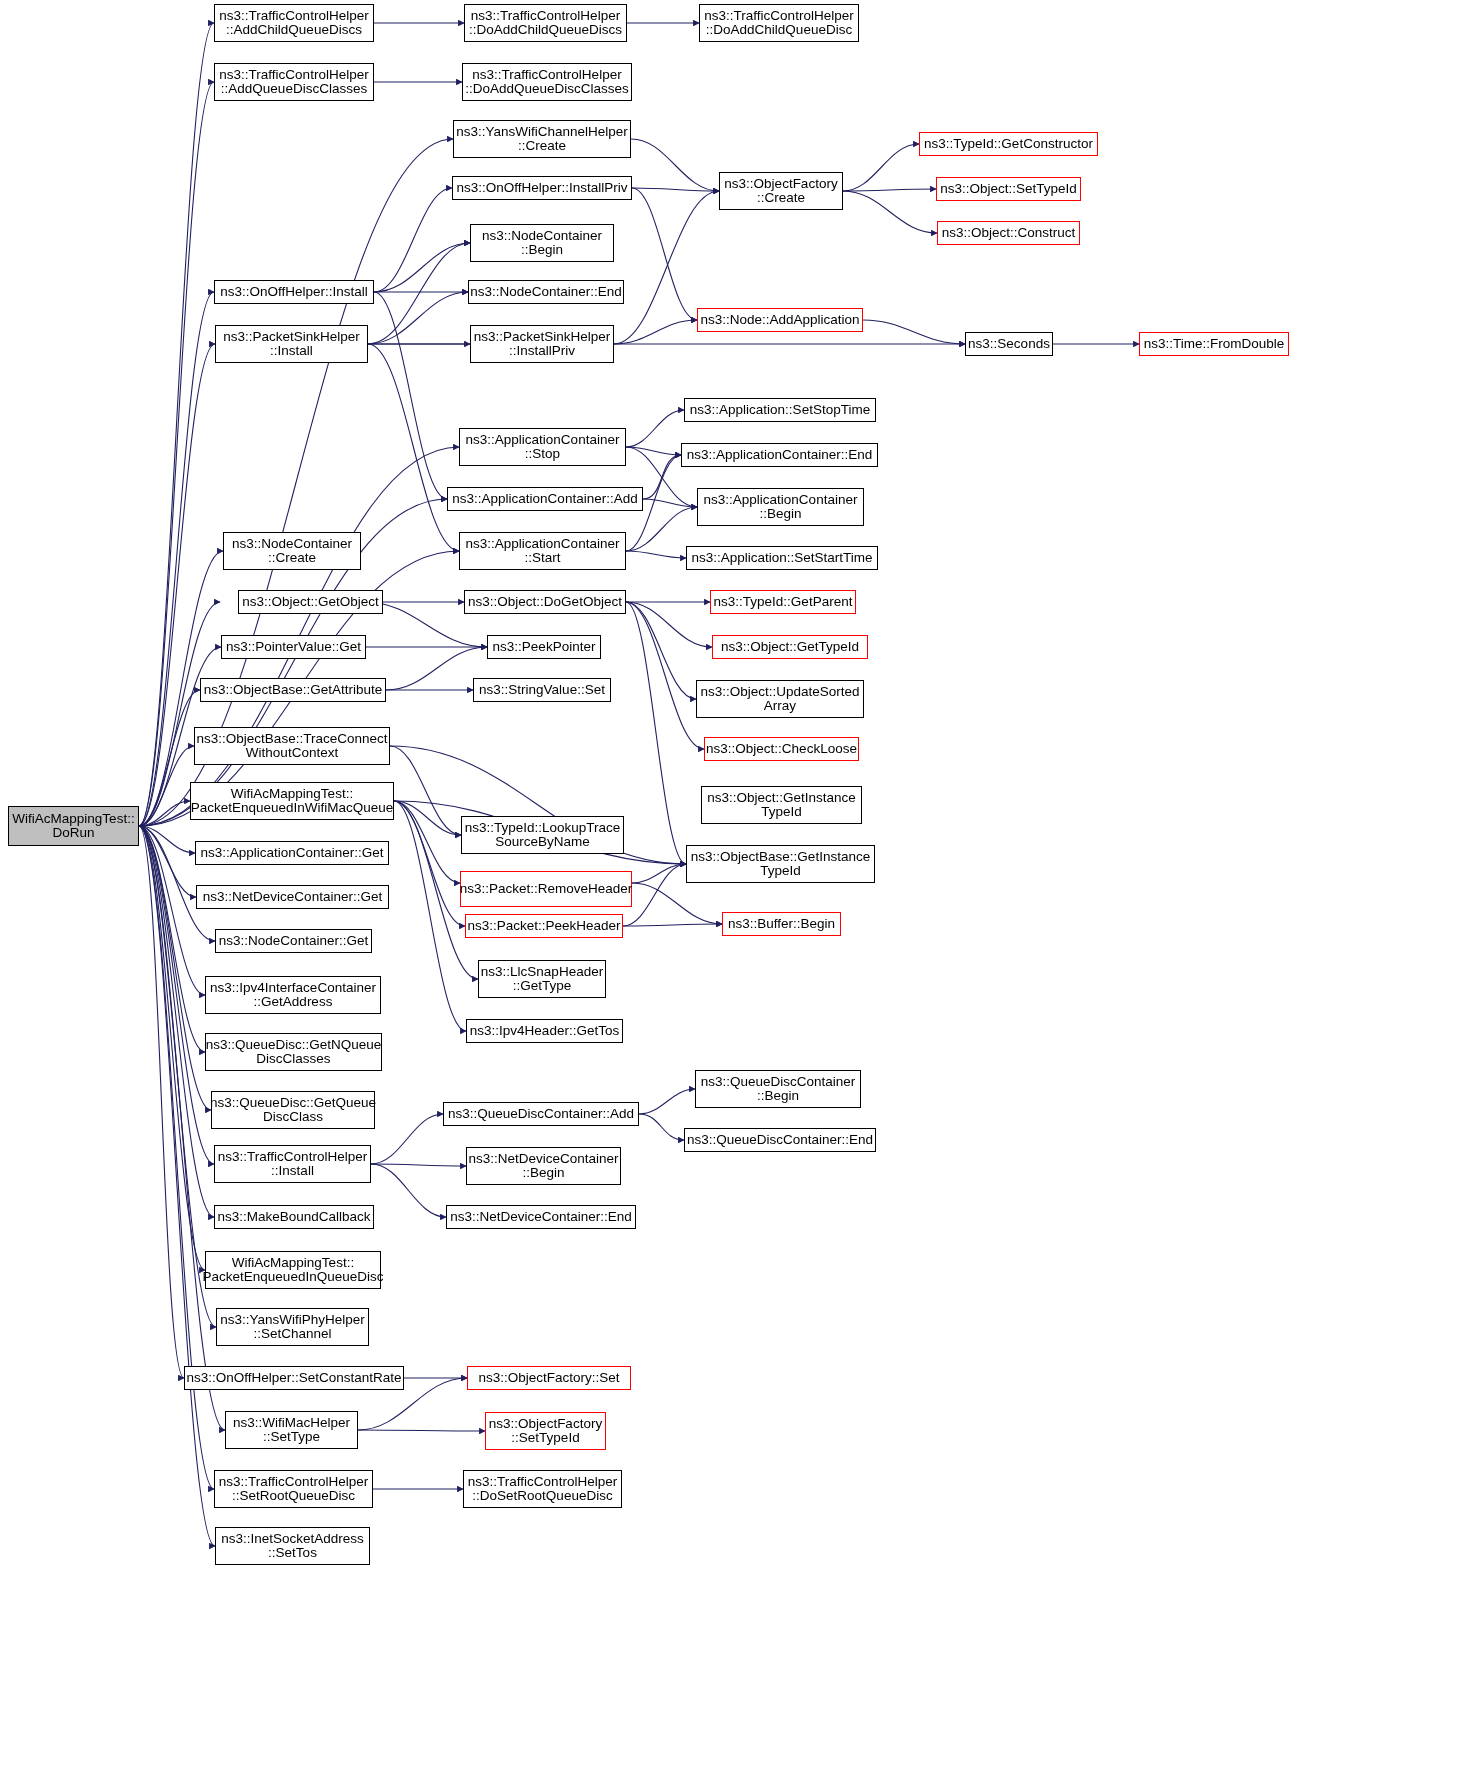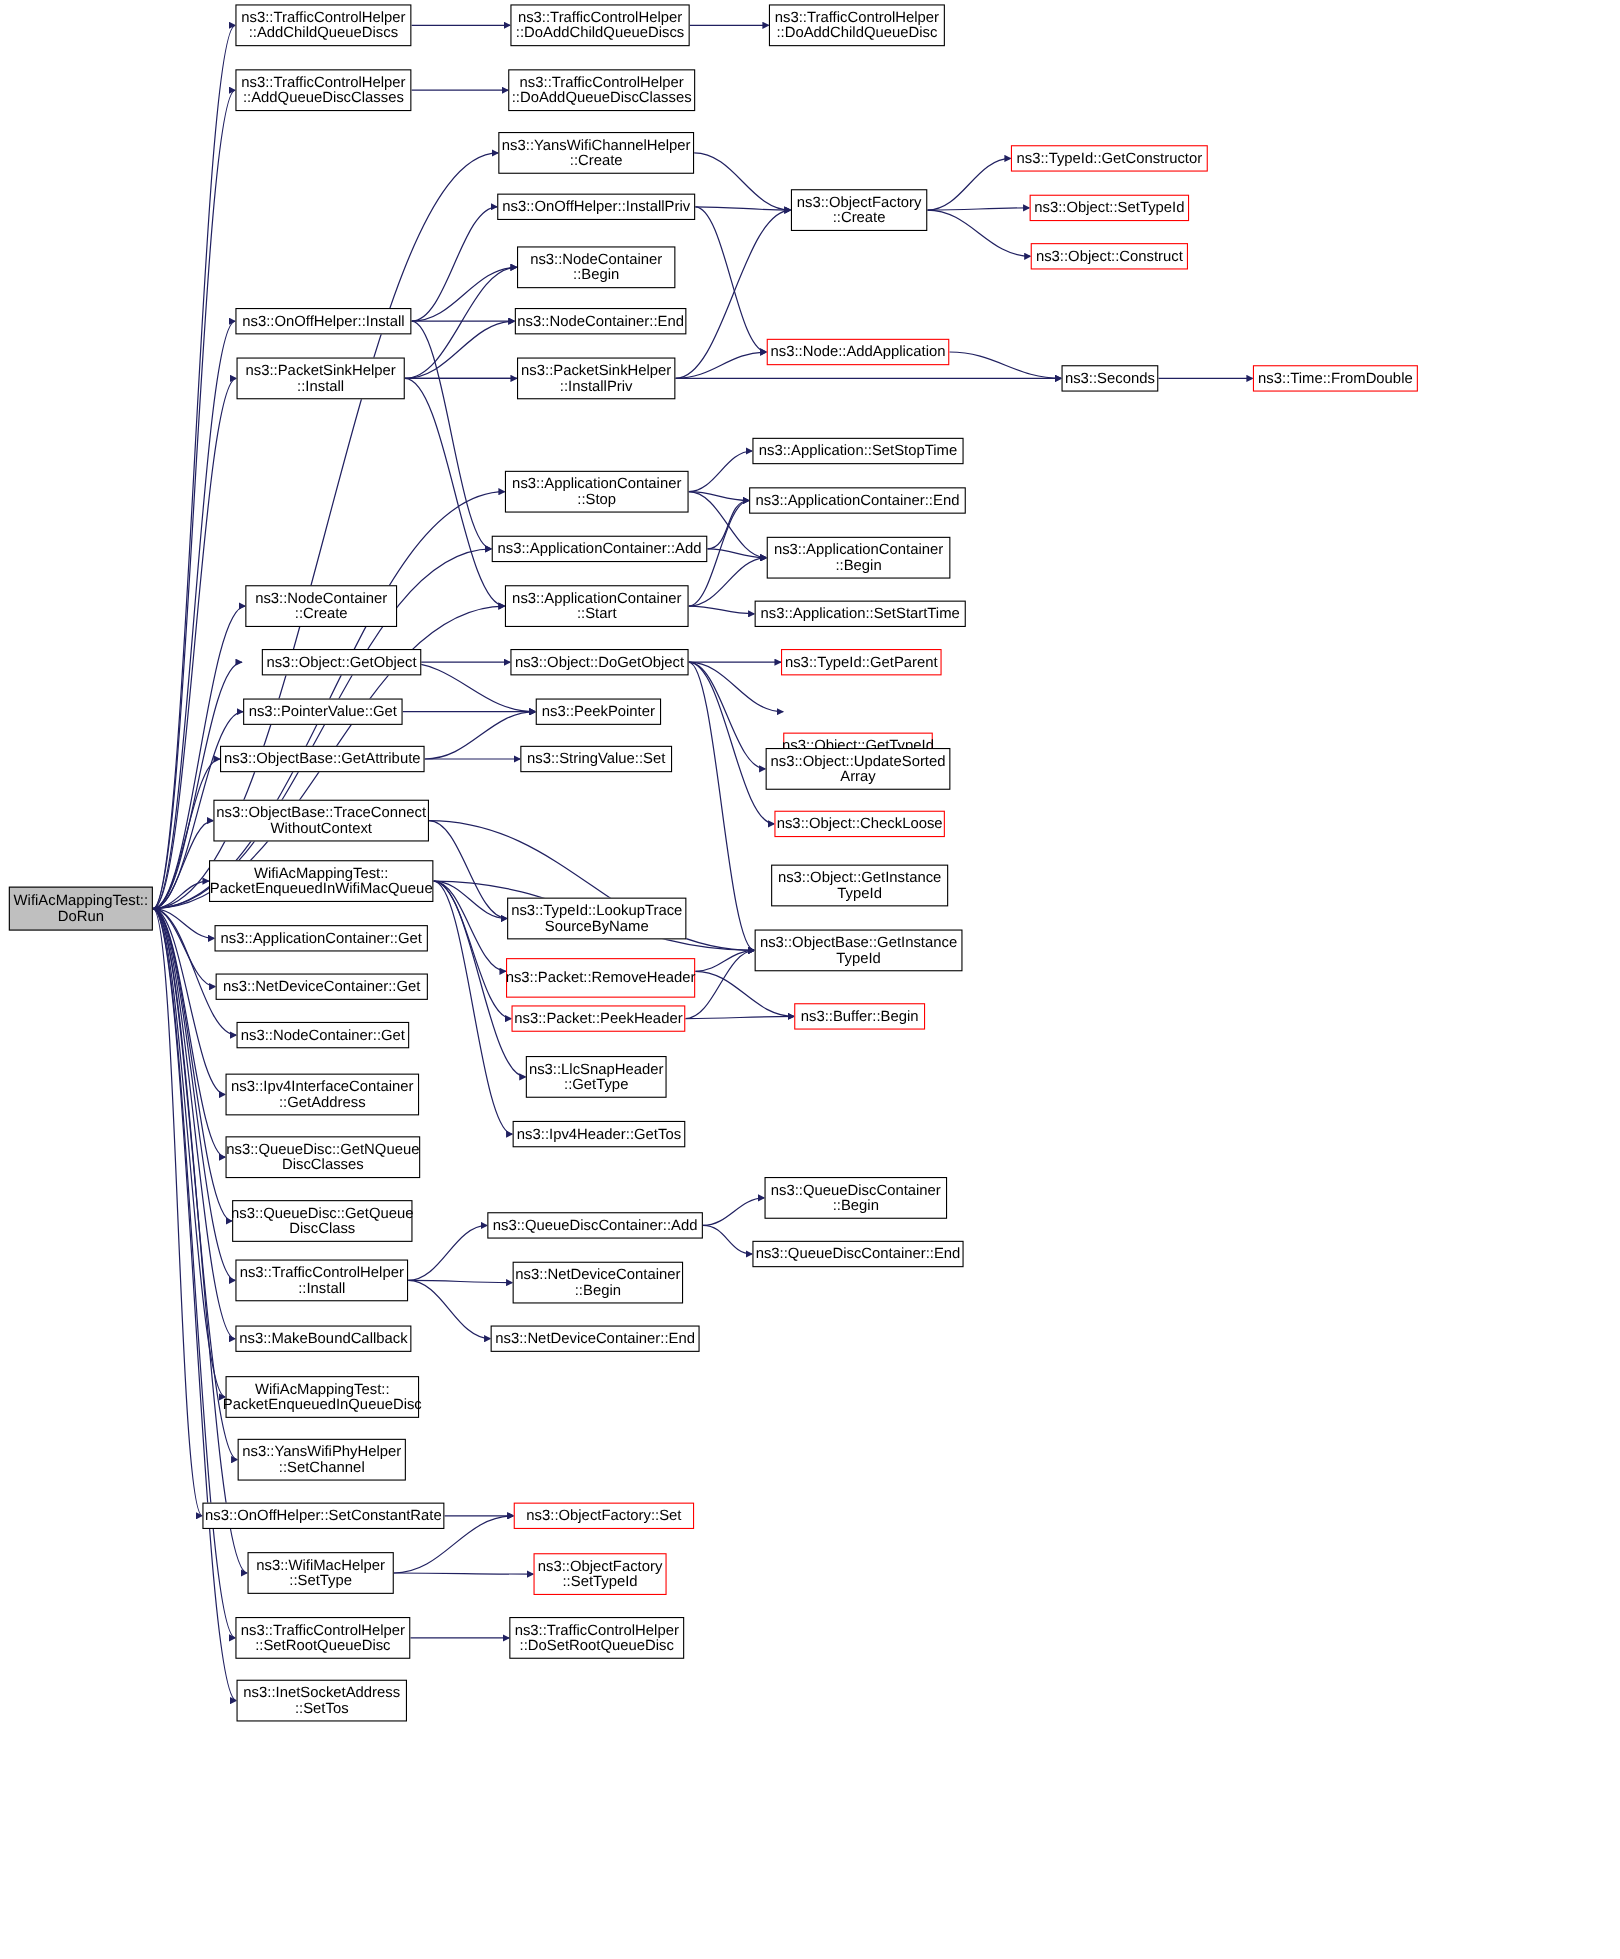--- a/index.html
+++ b/index.html
@@ -221,21 +221,21 @@
       </div>
       <div class="node red" style="left: 710px; top: 590px; width: 146px; height: 24px;">
         <span>ns3::TypeId::GetParent</span>
       </div>
       <div class="node" style="left: 221px; top: 635px; width: 145px; height: 24px;">
         <span>ns3::PointerValue::Get</span>
       </div>
       <div class="node" style="left: 487px; top: 635px; width: 114px; height: 24px;">
         <span>ns3::PeekPointer</span>
       </div>
-      <div class="node red" style="left: 712px; top: 635px; width: 136px; height: 24px; margin-top: 31px;">
+      <div class="node red" style="left: 712px; top: 635px; width: 156px; height: 24px;">
         <span>ns3::Object::GetTypeId</span>
       </div>
       <div class="node" style="left: 200px; top: 678px; width: 186px; height: 24px;">
         <span>ns3::ObjectBase::GetAttribute</span>
       </div>
       <div class="node" style="left: 473px; top: 678px; width: 138px; height: 24px;">
         <span>ns3::StringValue::Set</span>
       </div>
       <div class="node" style="left: 696px; top: 680px; width: 168px; height: 38px;">
         <span>ns3::Object::UpdateSorted

